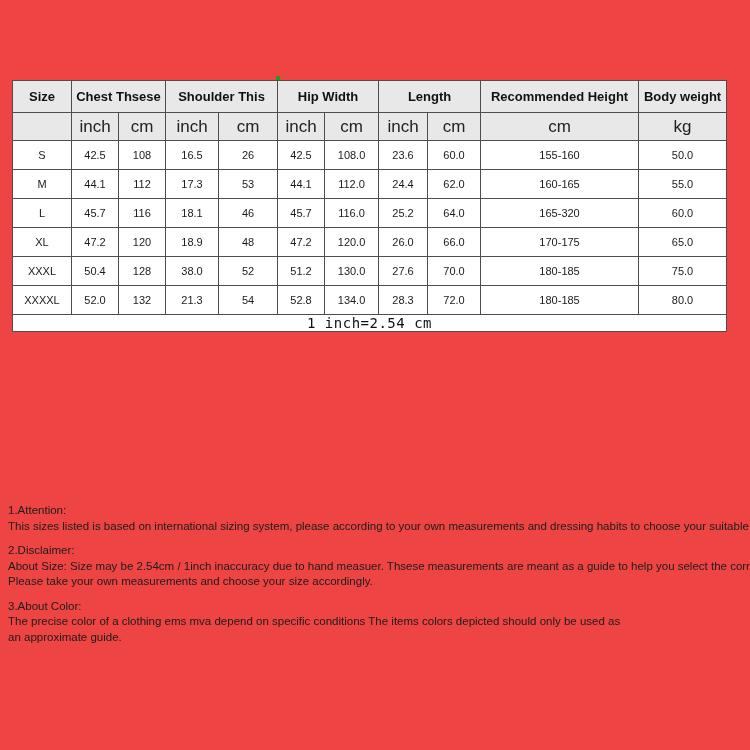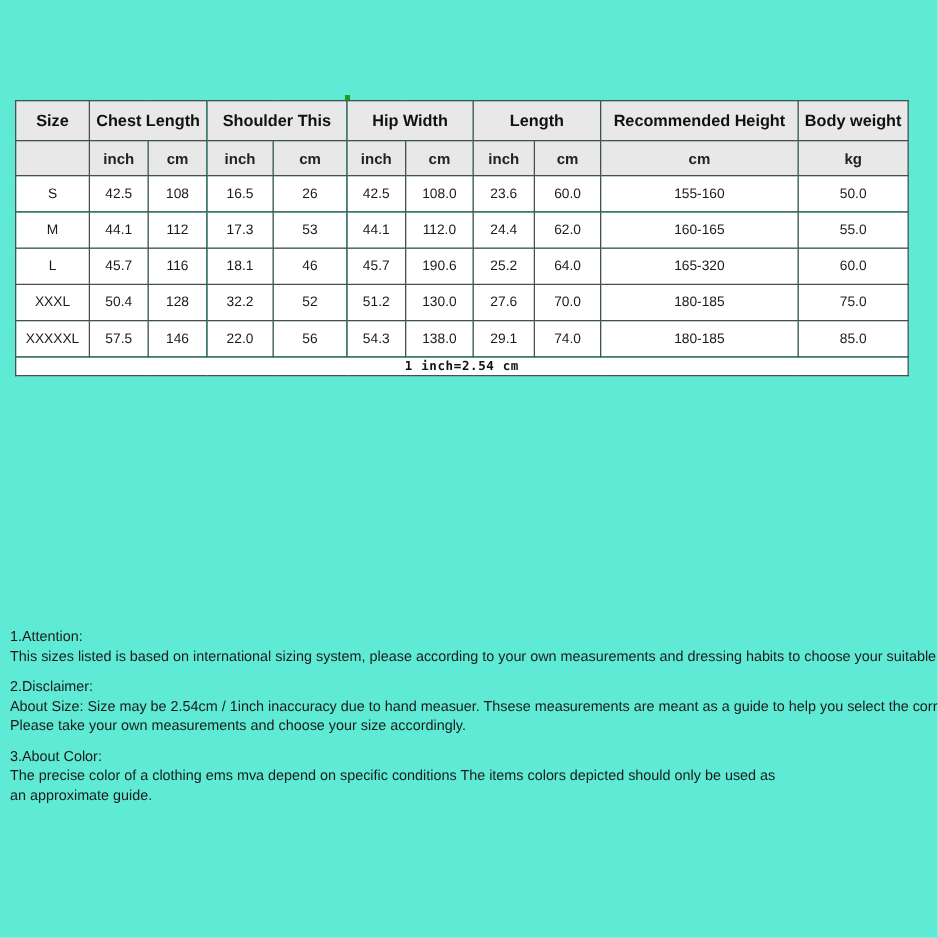--- a/index.html
+++ b/index.html
@@ -1,25 +1,25 @@
 <!DOCTYPE html>
 <html><head>
 <meta charset="utf-8">
 <style>
   html,body{margin:0;padding:0;}
   body{width:750px;height:750px;background:#ffffff;font-family:"Liberation Sans",sans-serif;}
-  .page{position:relative;width:750px;height:750px;background:#5eead4;overflow:hidden;}
+  .page{position:relative;width:750px;height:750px;background:#ef4444;overflow:hidden;}
 
   .table-wrap{position:absolute;left:12px;top:80px;}
   table{border-collapse:collapse;table-layout:fixed;width:714px;font-family:"Liberation Sans",sans-serif;}
   th,td{border:1px solid #4d4d4d;text-align:center;vertical-align:middle;padding:0;overflow:hidden;white-space:nowrap;}
   thead tr.main th{height:31px;font-size:13px;font-weight:bold;background:#e8e8e8;color:#111111;}
-  thead tr.units th{height:27px;font-size:12px;font-weight:bold;background:#e8e8e8;color:#222222;}
+  thead tr.units th{height:27px;font-size:17px;font-weight:normal;background:#e8e8e8;color:#222222;}
   tbody td{height:28px;font-size:11px;font-weight:normal;background:#ffffff;color:#1a1a1a;}
-  tbody td.note-cell{height:14px;font-family:"DejaVu Sans Mono",monospace;font-weight:bold;font-size:10px;color:#111111;letter-spacing:0.5px;}
+  tbody td.note-cell{height:14px;font-family:"DejaVu Sans Mono",monospace;font-weight:normal;font-size:14px;color:#111111;letter-spacing:0.5px;}
 
   .comment-marker{position:absolute;left:276px;top:76px;width:4px;height:4px;background:#1f9d1f;}
 
   .notes-block{position:absolute;left:8px;top:503px;font-size:11.5px;line-height:15.5px;color:#1b1b1b;}
   .note-heading{margin-top:9px;white-space:nowrap;}
   .note-heading.first{margin-top:0;}
   .note-line{white-space:nowrap;}
 </style>
 </head>
 <body>
@@ -37,21 +37,21 @@
           <col style="width:47px">
         <col style="width:54px">
           <col style="width:49px">
           <col style="width:53px">
         <col style="width:158px">
           <col style="width:88px">
       </colgroup>
       <thead id="sc-head">
           <tr class="main">
             <th colspan="1">Size</th>
-            <th colspan="2">Chest Length</th>
+            <th colspan="2">Chest Thsese</th>
             <th colspan="2">Shoulder This</th>
             <th colspan="2">Hip Width</th>
             <th colspan="2">Length</th>
             <th colspan="1">Recommended Height</th>
             <th colspan="1">Body weight</th>
           </tr>
           <tr class="units">
             <th></th>
             <th>inch</th>
             <th>cm</th>
@@ -92,51 +92,64 @@
             <td>160-165</td>
             <td>55.0</td>
           </tr>
           <tr>
             <td>L</td>
             <td>45.7</td>
             <td>116</td>
             <td>18.1</td>
             <td>46</td>
             <td>45.7</td>
-            <td>190.6</td>
+            <td>116.0</td>
             <td>25.2</td>
             <td>64.0</td>
             <td>165-320</td>
             <td>60.0</td>
           </tr>
           <tr>
+            <td>XL</td>
+            <td>47.2</td>
+            <td>120</td>
+            <td>18.9</td>
+            <td>48</td>
+            <td>47.2</td>
+            <td>120.0</td>
+            <td>26.0</td>
+            <td>66.0</td>
+            <td>170-175</td>
+            <td>65.0</td>
+          </tr>
+          <tr>
             <td>XXXL</td>
             <td>50.4</td>
             <td>128</td>
-            <td>32.2</td>
+            <td>38.0</td>
             <td>52</td>
             <td>51.2</td>
             <td>130.0</td>
             <td>27.6</td>
             <td>70.0</td>
             <td>180-185</td>
             <td>75.0</td>
           </tr>
           <tr>
-            <td>XXXXXL</td>
-            <td>57.5</td>
-            <td>146</td>
-            <td>22.0</td>
-            <td>56</td>
-            <td>54.3</td>
-            <td>138.0</td>
-            <td>29.1</td>
-            <td>74.0</td>
+            <td>XXXXL</td>
+            <td>52.0</td>
+            <td>132</td>
+            <td>21.3</td>
+            <td>54</td>
+            <td>52.8</td>
+            <td>134.0</td>
+            <td>28.3</td>
+            <td>72.0</td>
             <td>180-185</td>
-            <td>85.0</td>
+            <td>80.0</td>
           </tr>
           <tr>
             <td colspan="11" class="note-cell">1 inch=2.54 cm</td>
           </tr>
         </tbody>
     </table>
   </div>
 
   <div class="comment-marker"></div>
 

